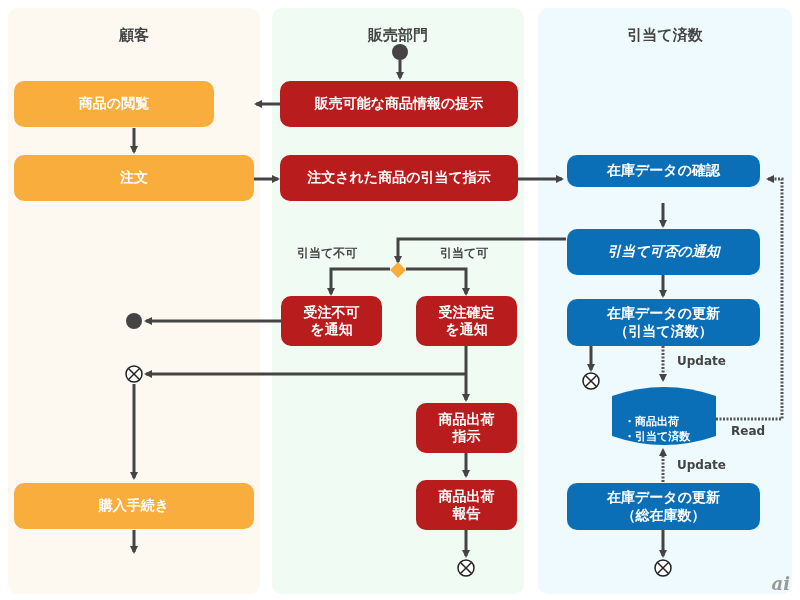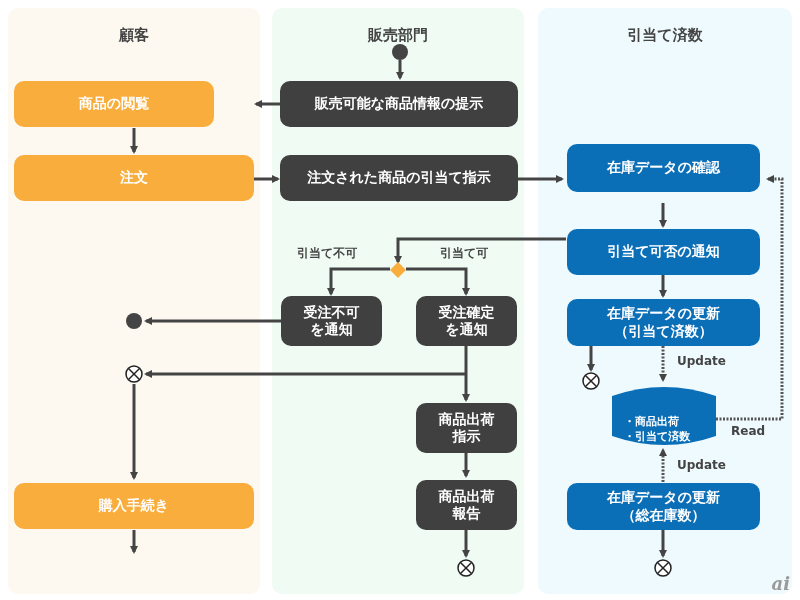--- a/index.html
+++ b/index.html
@@ -3,21 +3,21 @@
 <meta charset="utf-8">
 <style>
   html, body { margin:0; padding:0; }
   body { width:800px; height:600px; background:#ffffff; position:relative; overflow:hidden;
          font-family:"DejaVu Sans","Liberation Sans",sans-serif; }
   .lane { position:absolute; top:8px; height:586px; border-radius:10px; }
   .lane-title { position:absolute; top:18px; width:100%; text-align:center; font-weight:bold; font-size:15px; color:#444; }
   .node { position:absolute; border-radius:10px; color:#fff; font-weight:bold; font-size:14px;
           display:flex; align-items:center; justify-content:center; text-align:center; line-height:1.25; white-space:pre-line; }
   .orange { background:#f9ad3c; }
-  .green { background:#404040; }
+  .green { background:#b91c1c; }
   .blue { background:#0b6fb8; }
   .label { position:absolute; font-size:12px; font-weight:bold; color:#444; }
   svg.lines { position:absolute; left:0; top:0; }
   .db { position:absolute; left:612px; top:384px; width:104px; height:64px; color:#fff; }
   .db-title { position:absolute; top:10px; width:100%; text-align:center; font-weight:bold; font-size:15px; }
   .db-item { position:absolute; left:12px; font-size:11px; font-weight:bold; }
   .logo { position:absolute; right:10px; bottom:6px; color:#9a9a9a; font-style:italic; font-weight:bold; font-size:18px; font-family:"DejaVu Serif",serif;margin-top:20px; }
 </style>
 </head>
 <body>
@@ -98,22 +98,22 @@
 <div class="node green" style="left:280px;top:155px;width:238px;height:46px;">注文された商品の引当て指示</div>
 <div class="node green" style="left:281px;top:296px;width:101px;height:50px;">受注不可
 を通知</div>
 <div class="node green" style="left:416px;top:296px;width:101px;height:50px;">受注確定
 を通知</div>
 <div class="node green" style="left:416px;top:403px;width:101px;height:50px;">商品出荷
 指示</div>
 <div class="node green" style="left:416px;top:480px;width:101px;height:50px;">商品出荷
 報告</div>
 
-<div class="node blue" style="left:567px;top:144px;width:193px;height:48px;">在庫データの確認</div>
-<div class="node blue" style="left:567px;top:229px;width:193px;height:46px;">引当て可否の通知</div>
+<div class="node blue" style="left:567px;top:155px;width:193px;height:32px;">在庫データの確認</div>
+<div class="node blue" style="left:567px;top:229px;width:193px;height:46px;font-style:italic;">引当て可否の通知</div>
 <div class="node blue" style="left:567px;top:299px;width:193px;height:47px;">在庫データの更新
 （引当て済数）</div>
 <div class="node blue" style="left:567px;top:483px;width:193px;height:47px;">在庫データの更新
 （総在庫数）</div>
 
 <div class="db">
   <div class="db-item" style="top:30px;">・商品出荷</div>
   <div class="db-item" style="top:45px;">・引当て済数</div>
 </div>
 

